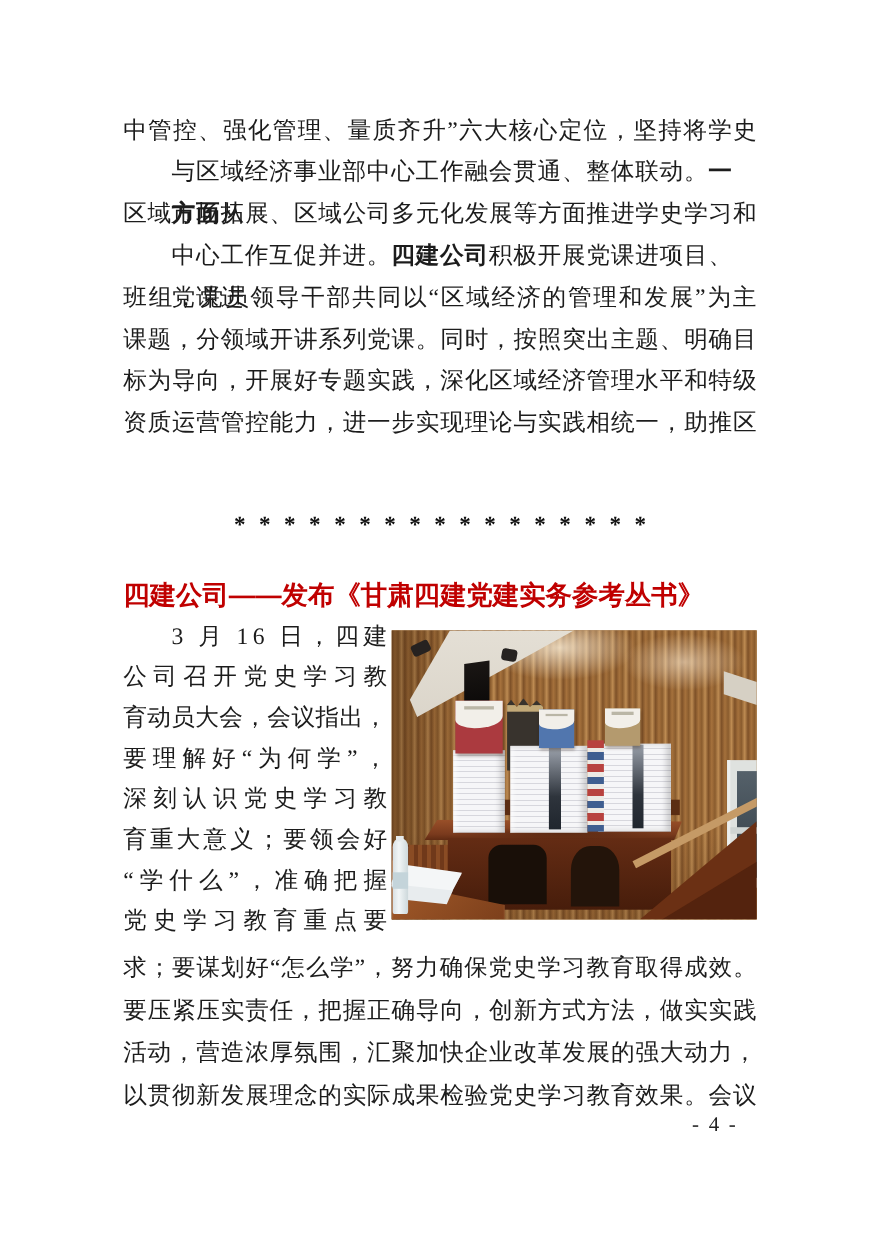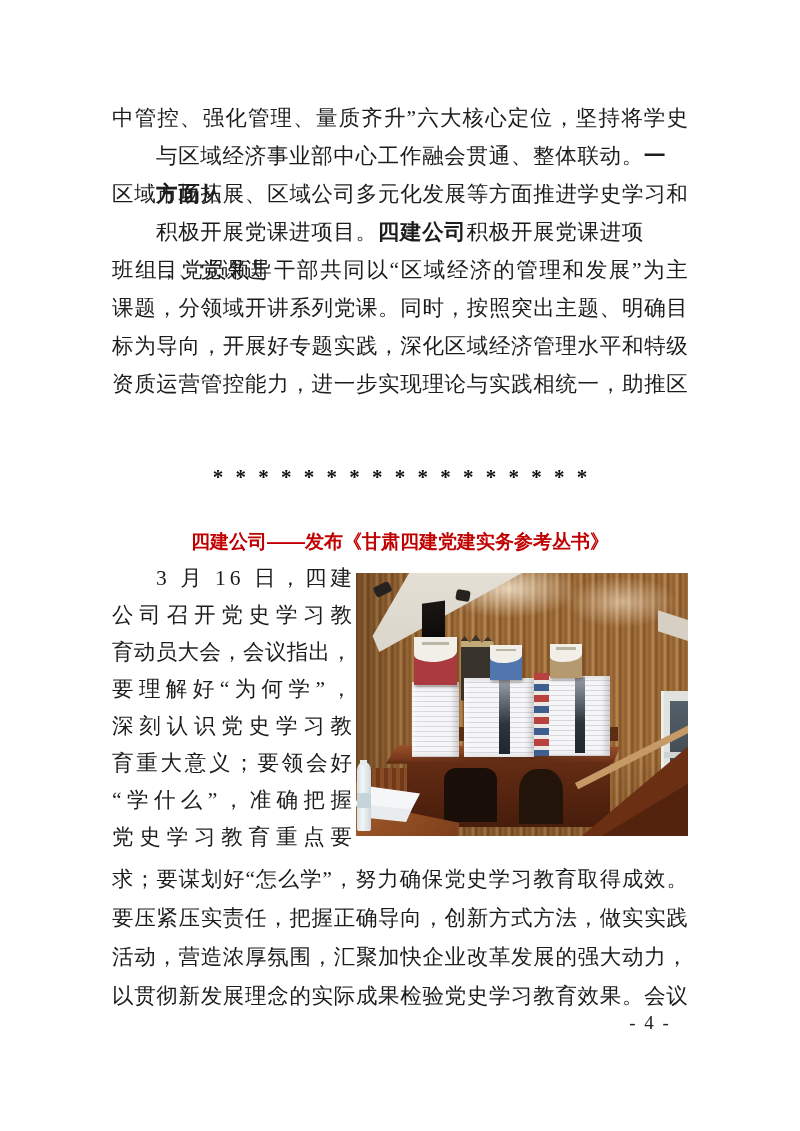--- a/index.html
+++ b/index.html
@@ -17,23 +17,23 @@
   .ls{letter-spacing:0.68px;margin-left:44px;}
   .bold{font-weight:700;letter-spacing:0.68px;}
   .smaller{font-size:21.2px;}
   
   .separator{
     position:absolute;left:112px;top:462px;width:576px;height:30px;
     text-align:center;font-weight:700;font-size:21px;line-height:30px;word-spacing:7px;color:#111;
   }
   
   .heading{
-    position:absolute;left:112px;top:526px;width:576px;text-align:center;
+    position:absolute;left:112px;top:526px;width:576px;text-align:left;
     font-family:"Liberation Sans","DejaVu Sans",sans-serif;
-    font-weight:700;font-size:19px;line-height:32px;color:#c00000;
+    font-weight:700;font-size:24px;line-height:32px;color:#c00000;
   }
   
   .col{position:absolute;left:112px;top:560px;width:240px;font-size:21.5px;line-height:37px;}
   .col .tline{height:37px;}
   .indent{padding-left:44px;}
   
   .pageno{position:absolute;left:600px;top:1012px;width:100px;text-align:center;font-size:19px;color:#222;letter-spacing:2px;}
   
   .photo{position:absolute;left:356px;top:573px;width:332px;height:263px;overflow:hidden;background:#9a6a35;}
   .photo *{position:absolute;}
@@ -142,21 +142,21 @@
         <span>方</span>
         <span>面</span>
         <span>推</span>
         <span>进</span>
         <span>学</span>
         <span>史</span>
         <span>学</span>
         <span>习</span>
         <span>和</span>
       </div>
-    <div class="tline ls"><span>积极开展党课进项目。</span><span class="bold">四建公司</span><span>积极开展党课进项目、党课进</span></div>
+    <div class="tline ls"><span>中心工作互促并进。</span><span class="bold">四建公司</span><span>积极开展党课进项目、党课进</span></div>
     <div class="tline stretch">
         <span>班</span>
         <span>组</span>
         <span>，</span>
         <span>党</span>
         <span>员</span>
         <span>领</span>
         <span>导</span>
         <span>干</span>
         <span>部</span>

